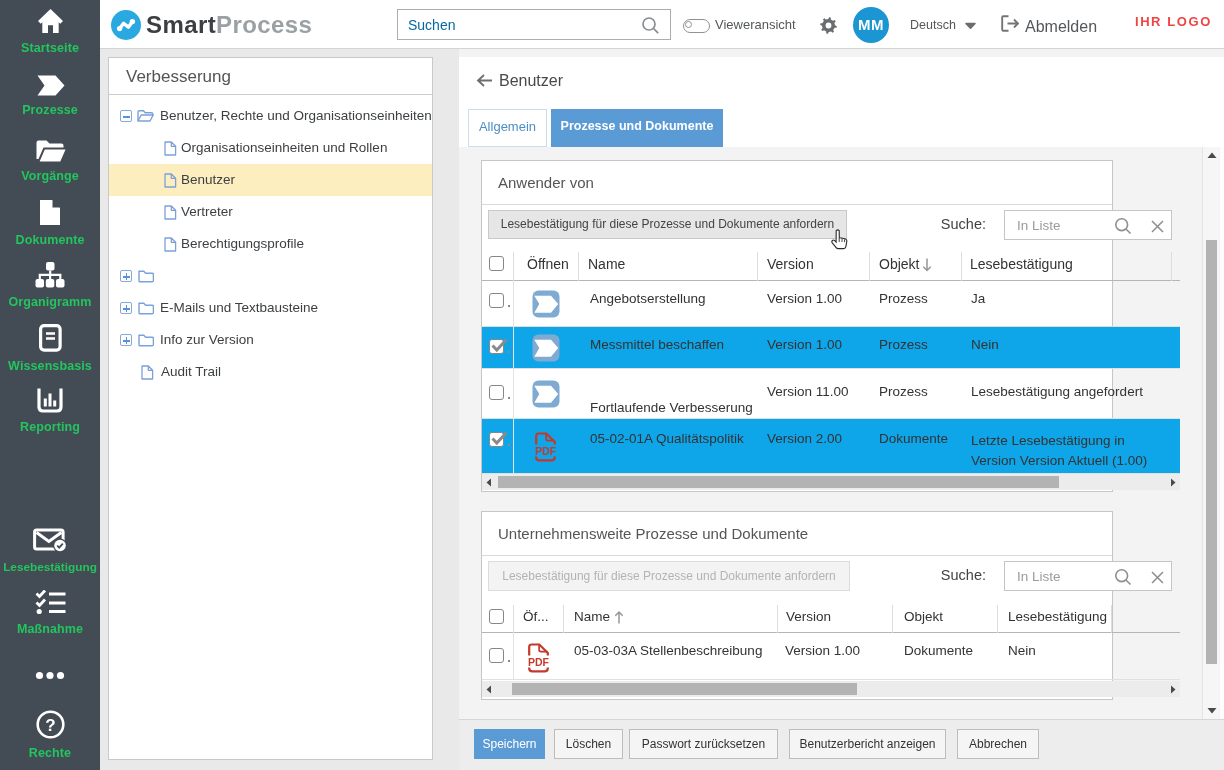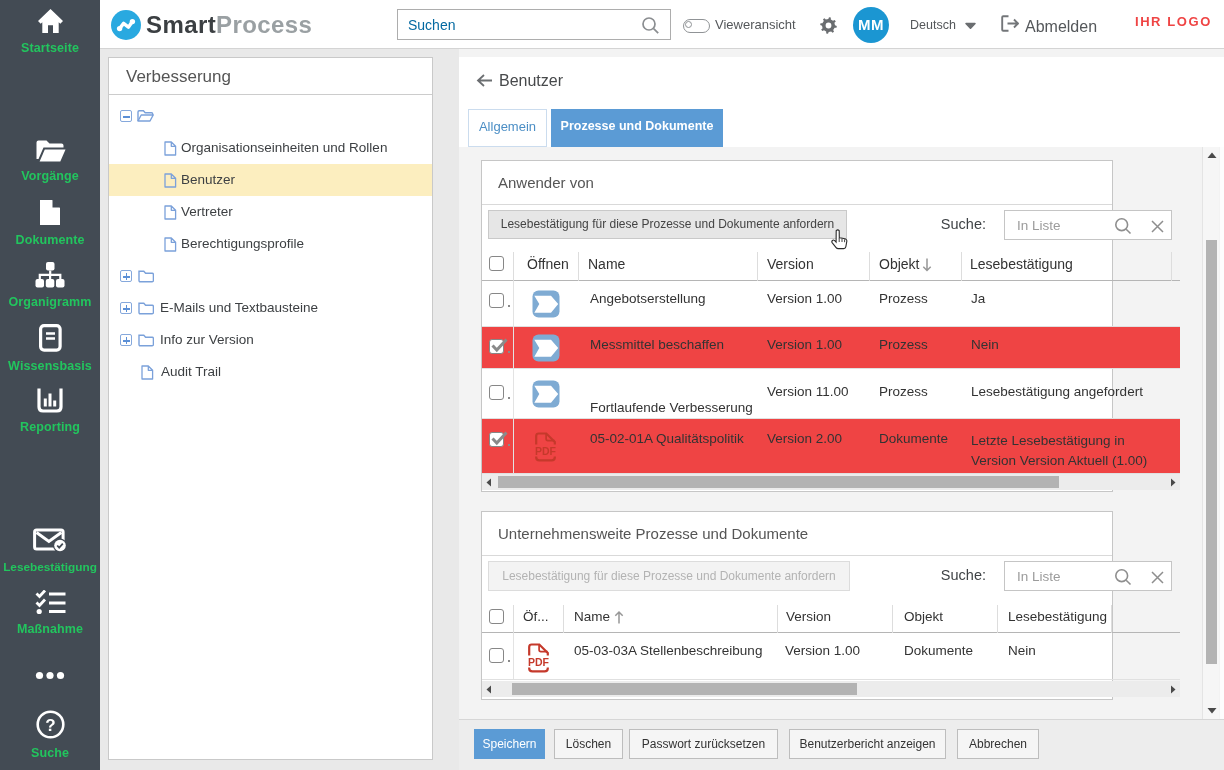--- a/index.html
+++ b/index.html
@@ -52,21 +52,21 @@
 .btn.primary { background:#5b9bd5; color:#fff; border:1px solid #5b9bd5; }
 svg { display:block; }
 #logo svg, #backrow svg, .sbitem svg { display:inline-block; }
 </style>
 </head>
 <body>
 <style>
 .vline { position:absolute; width:1px; background:#ddd; }
 .vline2 { position:absolute; left:31px; top:0; bottom:0; width:1px; background:#e3e3e3; }
 .row { position:absolute; left:0; width:698px; border-bottom:1px solid #e0e0e0; font-size:13.5px; color:#333; }
-.row.sel { background:#ef4444; }
+.row.sel { background:#0ea5e9; }
 .row .c { position:absolute; top:10px; white-space:nowrap; }
 .cb { position:absolute; width:15px; height:15px; border:1.4px solid #878787; border-radius:3px; background:#fff; }
 .dot { position:absolute; left:26px; width:1.5px; height:1.5px; background:#8a8a8a; }
 .procic { position:absolute; left:50px; width:28px; height:28px; }
 .hsb { position:absolute; left:0; width:698px; height:16px; background:#ececec; }
 .hsb .thumb { position:absolute; top:2px; height:12px; background:#b3b3b3; }
 .hsb .la { position:absolute; left:3px; top:3.5px; }
 .hsb .ra { position:absolute; right:3px; top:3.5px; }
 #vsb { position:absolute; left:743px; top:0; width:17px; height:572px; background:#f6f6f6; border-left:1px solid #e4e4e4; }
 #vthumb { position:absolute; left:3px; top:93px; width:11px; height:424px; background:#b3b3b3; }
@@ -113,20 +113,23 @@
       </svg>
     </div>
   <div id="lblabmelden">Abmelden</div>
   <div id="ihrlogo">IHR LOGO</div>
 </div>
 
 <div id="sidebar">
   <div class="sbitem" style="top:8px"><svg width="27" height="26">
         <path fill="#fff" d="M13.5 1 L26 13 L23.3 15.7 L21.7 14.2 V25 H16 V17.2 H11 V25 H5.3 V14.2 L3.7 15.7 L1 13 Z"></path>
       </svg><div class="lbl">Startseite</div></div>
+  <div class="sbitem" style="top:75px"><svg width="29" height="21">
+        <path fill="#fff" d="M1.5 0.5 H19.5 L28.5 10.5 L19.5 20.5 H1.5 L8.5 10.5 Z"></path>
+      </svg><div class="lbl">Prozesse</div></div>
   <div class="sbitem" style="top:138px"><svg width="31" height="24">
         <path fill="#fff" d="M1.5 21 V4.5 q0-2 2-2 h8 l3 3 h12 q2 0 2 2 v2 H8.5 L3.5 21 Z"></path>
         <path fill="#fff" d="M4.6 23.5 L9.8 11.5 H30.5 L25.3 23.5 Z"></path>
       </svg><div class="lbl">Vorgänge</div></div>
   <div class="sbitem" style="top:199px"><svg width="22" height="27">
         <path fill="#fff" d="M1 1 h12.5 l7.5 7.5 V26 H1 Z"></path>
         <path fill="#434b54" d="M13.5 0 v8.5 h8.5 Z"></path>
         <path fill="#fff" d="M13.5 2.4 l6.1 6.1 h-6.1 Z" opacity="0"></path>
       </svg><div class="lbl">Dokumente</div></div>
   <div class="sbitem" style="top:262px"><svg width="30" height="26">
@@ -168,34 +171,35 @@
         </g>
       </svg><div class="lbl">Maßnahme</div></div>
   <div class="sbitem" style="top:666px"><svg width="30" height="9">
         <circle cx="4.5" cy="4.5" r="3.6" fill="#fff"></circle>
         <circle cx="15" cy="4.5" r="3.6" fill="#fff"></circle>
         <circle cx="25.5" cy="4.5" r="3.6" fill="#fff"></circle>
       </svg></div>
   <div class="sbitem" style="top:710px"><svg width="29" height="29">
         <circle cx="14.5" cy="14.5" r="12.8" fill="none" stroke="#fff" stroke-width="2.6"></circle>
         <text x="14.5" y="20.5" text-anchor="middle" font-family="Liberation Sans" font-size="17" font-weight="bold" fill="#fff">?</text>
-      </svg><div class="lbl">Suche</div></div>
+      </svg><div class="lbl">Rechte</div></div>
 </div>
 
 <div id="tree">
   <div id="treehead">Verbesserung</div>
   <div style="padding-top:5px">
     <div class="trow">
         <span class="pm">
           <i style="position:absolute;left:2px;top:5px;width:7px;height:1.6px;background:#5b8fd6"></i>
         </span>
         <svg class="ficon" style="left:28px;top:9px" width="17" height="14">
           <path d="M1 12 V3 q0-1.2 1.2-1.2 h4.2 l1.8 2 h6.3 q1.2 0 1.2 1.2 v1.2" fill="none" stroke="#7ba1da" stroke-width="1.4"></path>
           <path d="M1 12 L4.2 6 H16.2 L13 12 Z" fill="none" stroke="#7ba1da" stroke-width="1.4" stroke-linejoin="round"></path>
         </svg>
+        <span class="t1">Benutzer, Rechte und Organisationseinheiten</span>
       </div>
     <div class="trow">
         <svg class="ficon" style="left:55px;top:9px" width="13" height="15">
           <path d="M1 1 h6.3 L11.6 5.3 V14 H1 Z M7.3 1 V5.3 H11.6" fill="none" stroke="#7ba1da" stroke-width="1.3" stroke-linejoin="round"></path>
         </svg>
         <span class="t2">Organisationseinheiten und Rollen</span>
       </div>
     <div class="trow sel">
         <svg class="ficon" style="left:55px;top:9px" width="13" height="15">
           <path d="M1 1 h6.3 L11.6 5.3 V14 H1 Z M7.3 1 V5.3 H11.6" fill="none" stroke="#7ba1da" stroke-width="1.3" stroke-linejoin="round"></path>

